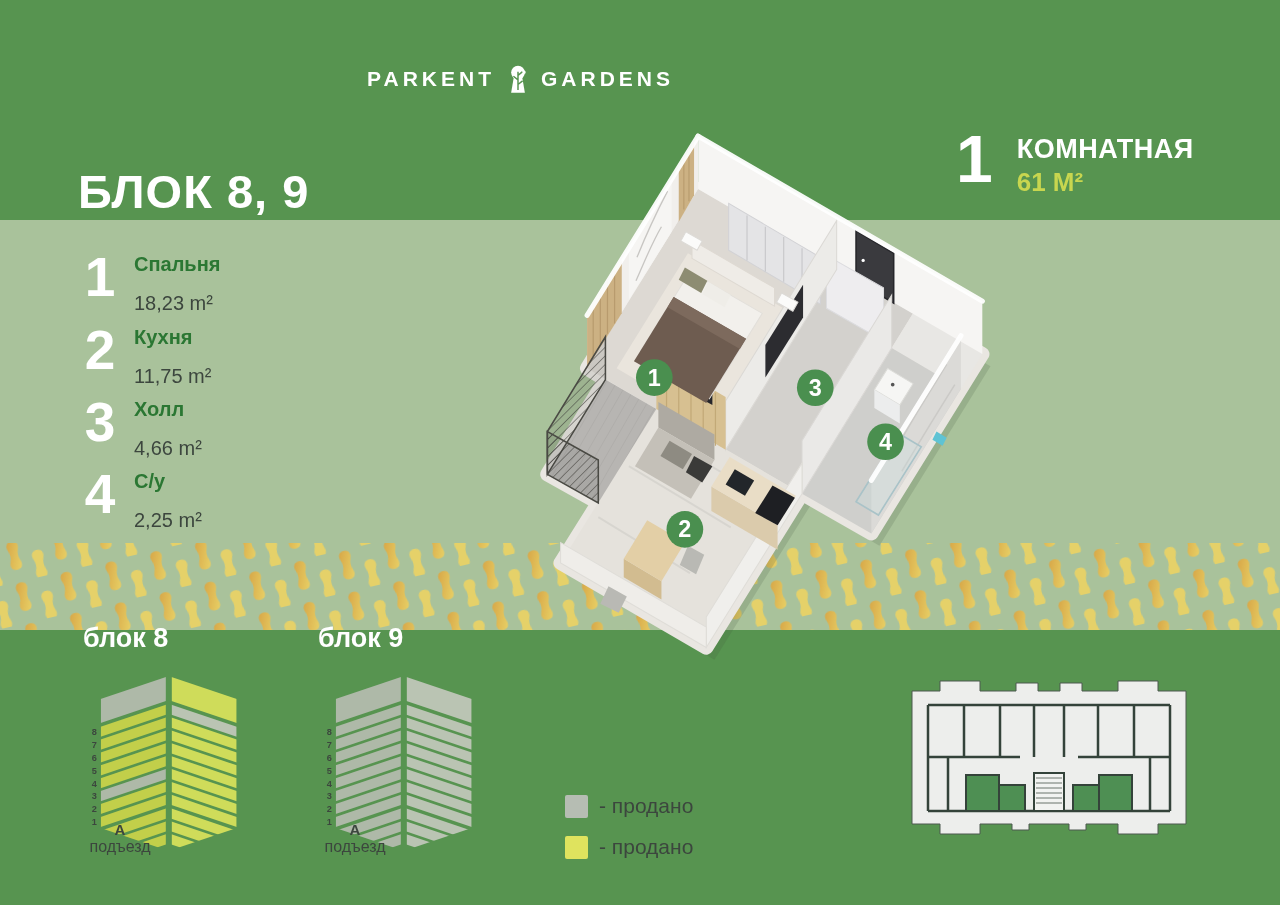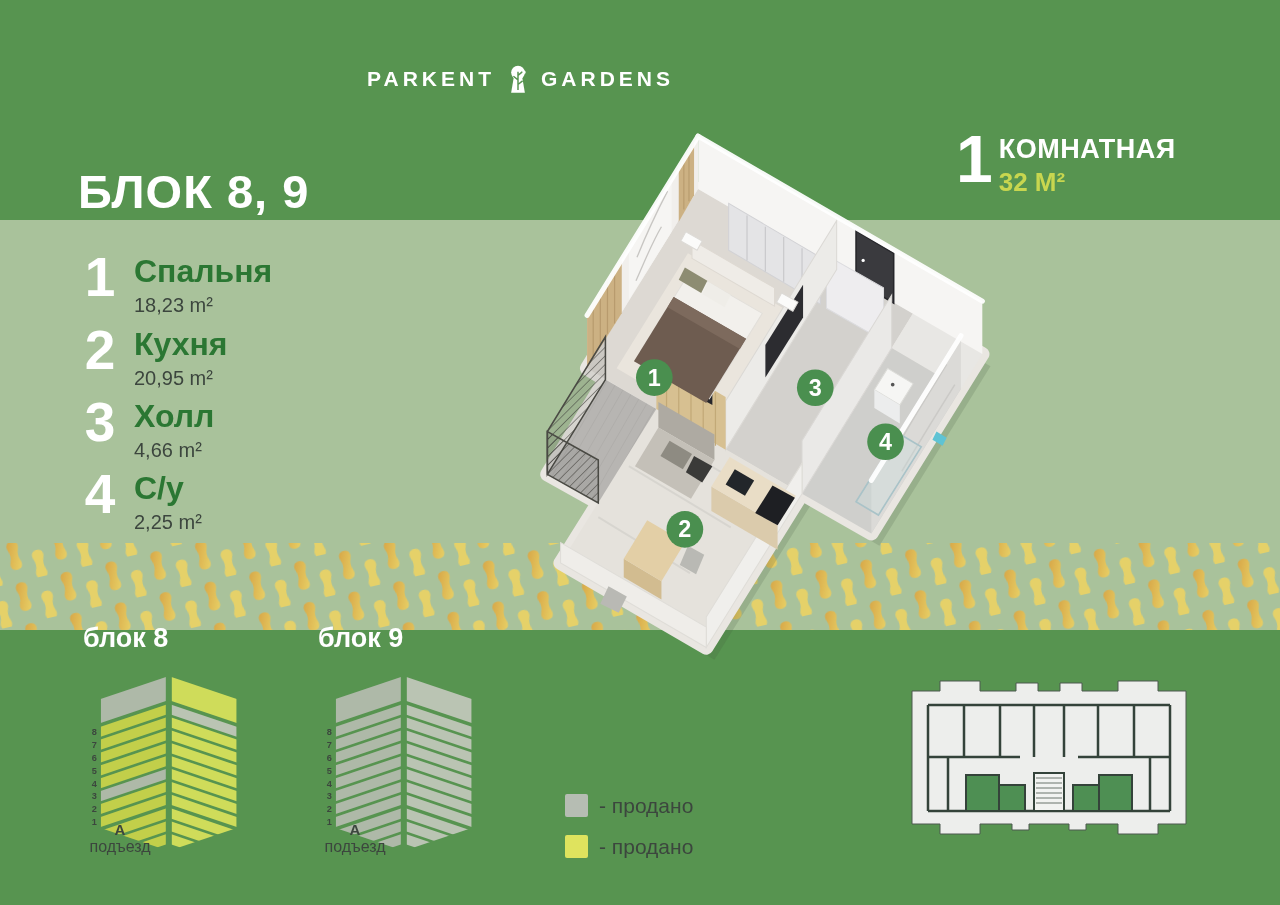--- a/index.html
+++ b/index.html
@@ -16,44 +16,44 @@
   .logo{position:absolute;top:64px;left:0;width:1041px;display:flex;align-items:center;justify-content:center;gap:12px;}
   .logo .word{color:#fff;font-size:21px;font-weight:bold;letter-spacing:4px;}
 
   
   .block-title{position:absolute;left:78px;top:124px;color:#fff;font-size:47px;font-weight:bold;letter-spacing:1px;margin-top:40px;}
   .floors-line{position:absolute;left:80px;top:182px;color:#fff;font-size:23px;font-weight:500;}
 
   
   .unit-info{position:absolute;left:956px;top:128px;display:flex;}
   .unit-count{color:#fff;font-size:66px;font-weight:bold;line-height:0.95;}
-  .unit-cols{margin-left:6px;padding-top:6px;}
+  .unit-cols{margin-left:24px;padding-top:6px;}
   .unit-type{color:#fff;font-size:27px;font-weight:bold;letter-spacing:0.5px;}
   .unit-area{color:var(--accent,#c8d64f);font-size:26px;font-weight:bold;margin-top:2px;}
 
   
   .room-item{position:absolute;left:78px;display:flex;}
   .room-num{color:#fff;font-size:55px;font-weight:bold;line-height:0.9;min-width:44px;text-align:center;}
   .room-texts{margin-left:12px;}
-  .room-name{color:var(--room-name-green,#2b7733);font-size:32px;font-weight:bold;}
-  .room-area{color:var(--dark-text,#3c463e);font-size:20px;margin-top:4px;}
+  .room-name{color:var(--room-name-green,#2b7733);font-size:20px;font-weight:bold;}
+  .room-area{color:var(--dark-text,#3c463e);font-size:20px;margin-top:16px;}
 
   
   .apartment{position:absolute;left:476px;top:130px;width:540px;height:545px;}
 
   
   .block-label{position:absolute;top:623px;color:#fff;font-size:27px;font-weight:bold;}
   .block-svg{position:absolute;top:666px;width:162px;height:184px;}
   .entrance{position:absolute;top:822px;width:72px;text-align:center;color:var(--dark-text,#3c463e);}
   .entrance .letter{font-size:15px;font-weight:bold;display:block;line-height:1;}
   .entrance .word{font-size:16px;display:block;line-height:1.2;}
 
   
   .legend{position:absolute;left:565px;top:794px;}
-  .legend-row{display:flex;align-items:flex-start;height:24px;margin-bottom:17px;}
+  .legend-row{display:flex;align-items:center;height:24px;margin-bottom:17px;}
   .swatch{width:23px;height:23px;border-radius:2px;display:inline-block;}
   .swatch.sold{background:var(--legend-sold,#b6bdb3);}
   .swatch.active{background:var(--legend-active,#dfe35e);}
   .legend-row span.lbl{margin-left:11px;font-size:21px;color:var(--dark-text,#3c463e);}
 
   
   .floorplan{position:absolute;left:888px;top:661px;width:322px;height:187px;}
 
   
   .gs1{stop-color:var(--gold,#d7a647);}
@@ -100,37 +100,37 @@
     </svg>
     <span class="word">GARDENS</span>
   </div>
 
   <div class="block-title">БЛОК 8, 9</div>
 
   <div class="unit-info">
     <span class="unit-count">1</span>
     <span class="unit-cols">
       <span class="unit-type">КОМНАТНАЯ</span>
-      <div class="unit-area">32 М²</div>
+      <div class="unit-area">61 М²</div>
     </span>
   </div>
 
   <div>
     <div class="room-item" style="top:253px">
       <span class="room-num">1</span>
       <span class="room-texts">
         <div class="room-name">Спальня</div>
         <div class="room-area">18,23 m²</div>
       </span>
     </div>
     <div class="room-item" style="top:326px">
       <span class="room-num">2</span>
       <span class="room-texts">
         <div class="room-name">Кухня</div>
-        <div class="room-area">20,95 m²</div>
+        <div class="room-area">11,75 m²</div>
       </span>
     </div>
     <div class="room-item" style="top:398px">
       <span class="room-num">3</span>
       <span class="room-texts">
         <div class="room-name">Холл</div>
         <div class="room-area">4,66 m²</div>
       </span>
     </div>
     <div class="room-item" style="top:470px">

